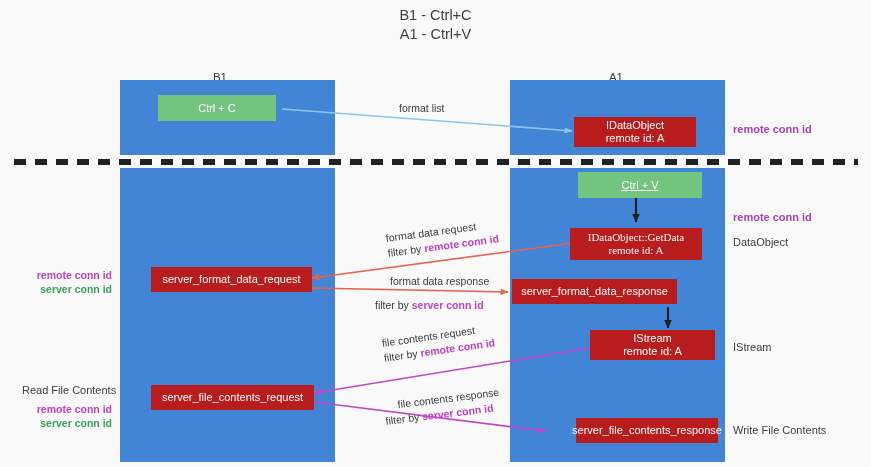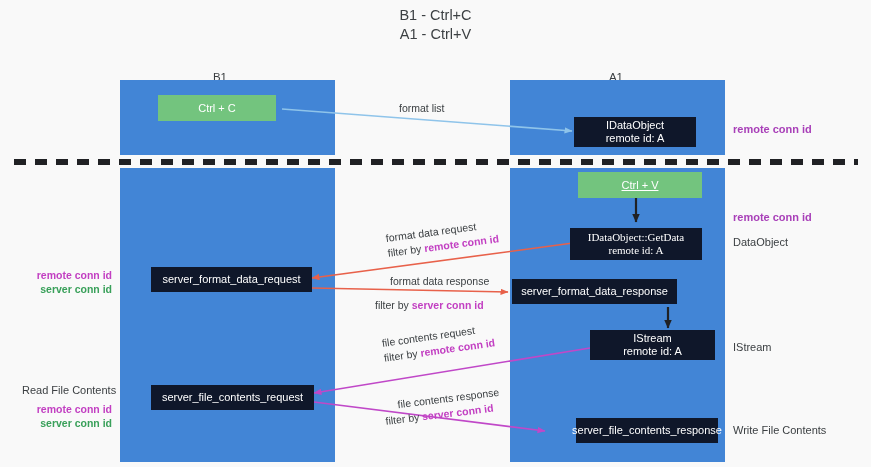--- a/index.html
+++ b/index.html
@@ -25,21 +25,21 @@
 
   .lane{position:absolute;background:#4285d6;}
 
   .box{
     position:absolute;box-sizing:border-box;
     display:flex;align-items:center;justify-content:center;
     text-align:center;color:#ffffff;font-size:11px;line-height:13px;
     white-space:pre-line;padding:0 4px;
   }
   .box.green{background:#73c47e;}
-  .box.orange{background:#0f172a;}
+  .box.orange{background:#b91c1c;}
 
   .note{
     position:absolute;font-size:11px;line-height:13px;color:#3c4043;
     white-space:pre-line;
   }
   .note.purple{color:#a83fb8;font-weight:bold;}
 
   .lbl{
     position:absolute;font-size:10.5px;line-height:13px;color:#3c4043;
     white-space:nowrap;

